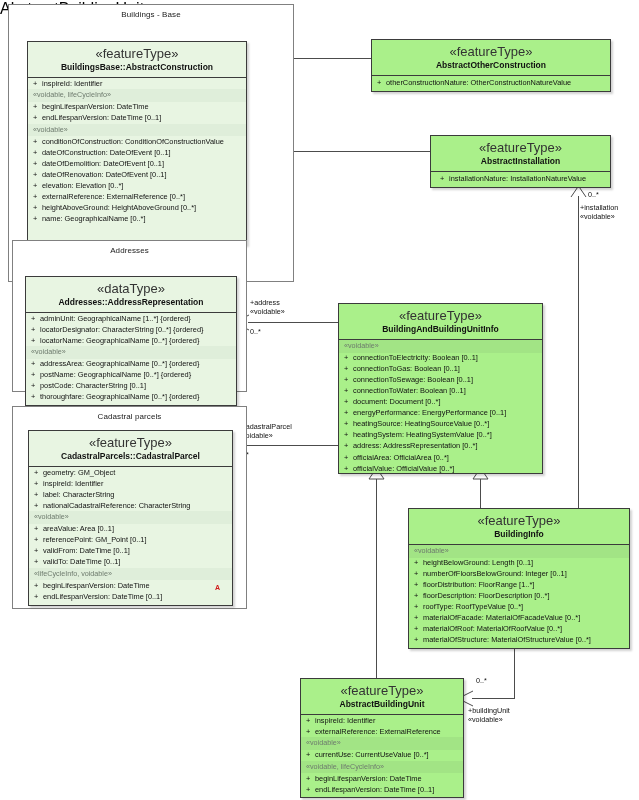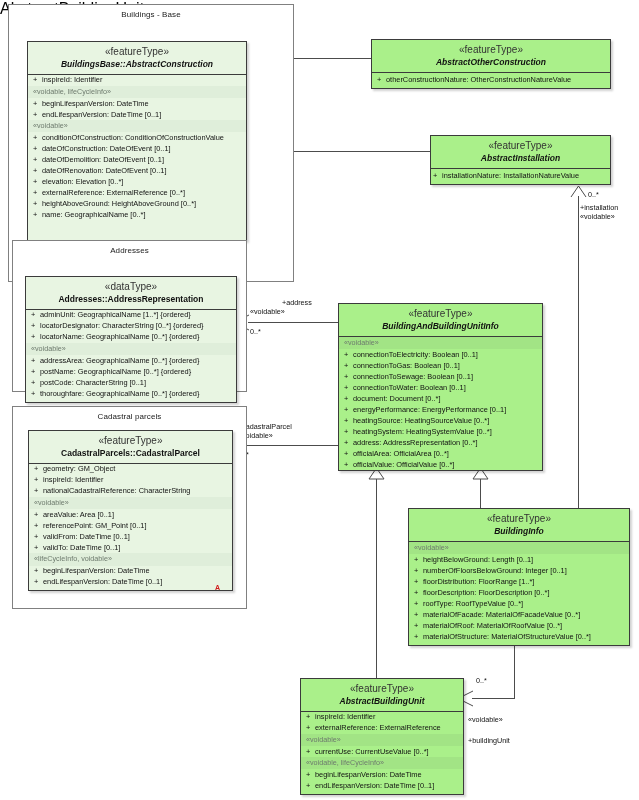--- a/index.html
+++ b/index.html
@@ -52,27 +52,26 @@
     box-sizing: border-box;
     padding: 4px 3px 5px 3px;
     text-align: center;
     border-bottom: 1px solid #3b3b3b;
     line-height: 1.18;
   }
   .cls.light  .cls-head { background: #e8f5e2; }
   .cls.bright .cls-head { background: #aaf08a; }
 
   .stereo {
-    font-size: 10px;
+    font-size: 13px;
     color: #333333;
     display: block;
   }
   .cls-name {
     font-size: 8.5px;
-    font-style: italic;
     font-weight: bold;
     color: #111111;
     display: block;
     margin-top: 1px;
   }
   .cls-name.upright { font-style: normal; }
 
   .cls-body { padding: 0; }
 
   .grp {
@@ -147,21 +146,21 @@
   </svg>
   <div class="lbl" style="left:588px; top:190px;">0..*</div>
   <div class="lbl" style="left:580px; top:203px;">+installation</div>
   <div class="lbl" style="left:580px; top:212px;">«voidable»</div>
 
   
   <div class="ln h" style="left:248px; top:322px; width:90px;"></div>
   <svg class="arrow" style="left:234px; top:315px; width:15px; height:15px;">
     <polyline points="15,0 0,7.5 15,15" fill="none" stroke="#4c4c4c" stroke-width="1"></polyline>
   </svg>
-  <div class="lbl" style="left:250px; top:298px;margin-left:32px;">+address</div>
+  <div class="lbl" style="left:250px; top:298px;">+address</div>
   <div class="lbl" style="left:250px; top:307px;">«voidable»</div>
   <div class="lbl" style="left:250px; top:327px;">0..*</div>
 
   
   <div class="ln h" style="left:246px; top:445px; width:92px;"></div>
   <svg class="arrow" style="left:232px; top:438px; width:15px; height:15px;">
     <polyline points="15,0 0,7.5 15,15" fill="none" stroke="#4c4c4c" stroke-width="1"></polyline>
   </svg>
   <div class="lbl" style="left:238px; top:422px;">+cadastralParcel</div>
   <div class="lbl" style="left:238px; top:431px;">«voidable»</div>
@@ -179,21 +178,21 @@
     <polygon points="7.5,0 0,11 15,11" fill="#ffffff" stroke="#4c4c4c" stroke-width="1"></polygon>
   </svg>
 
    AbstractBuildingUnit --&gt;
   <div class="ln v" style="left:514px; top:645px; height:53px;"></div>
   <div class="ln h" style="left:472px; top:698px; width:43px;"></div>
   <svg class="arrow" style="left:458px; top:691px; width:15px; height:15px;">
     <polyline points="15,0 0,7.5 15,15" fill="none" stroke="#4c4c4c" stroke-width="1"></polyline>
   </svg>
   <div class="lbl" style="left:476px; top:676px;">0..*</div>
-  <div class="lbl" style="left:468px; top:736px;">+buildingUnit</div>
+  <div class="lbl" style="left:468px; top:706px;">+buildingUnit</div>
   <div class="lbl" style="left:468px; top:715px;">«voidable»</div>
 
   
   <div class="pkg" style="left:8px; top:4px; width:286px; height:278px;">
     <div class="pkg-title">Buildings - Base</div>
   </div>
 
   
   <div class="cls light" style="left:27px; top:41px; width:220px;">
     <div class="cls-head">
@@ -228,21 +227,21 @@
     </div>
   </div>
 
   
   <div class="cls bright" style="left:430px; top:135px; width:181px;">
     <div class="cls-head">
       <span class="stereo">«featureType»</span>
       <span class="cls-name">AbstractInstallation</span>
     </div>
     <div class="cls-body">
-      <div class="attr" style="padding:2px 3px 3px 2px;"><span class="vis">+</span><span>installationNature:  InstallationNatureValue</span></div>
+      <div class="attr" style="padding:2px 3px 3px 9px;"><span class="vis">+</span><span>installationNature:  InstallationNatureValue</span></div>
     </div>
   </div>
 
   
   <div class="pkg" style="left:12px; top:240px; width:235px; height:152px;">
     <div class="pkg-title">Addresses</div>
   </div>
 
   
   <div class="cls light" style="left:25px; top:276px; width:212px;">
@@ -269,20 +268,21 @@
 
   
   <div class="cls light" style="left:28px; top:430px; width:205px;">
     <div class="cls-head">
       <span class="stereo">«featureType»</span>
       <span class="cls-name upright">CadastralParcels::CadastralParcel</span>
     </div>
     <div class="cls-body">
       <div class="attr"><span class="vis">+</span><span>geometry:  GM_Object</span></div>
       <div class="attr"><span class="vis">+</span><span>inspireId:  Identifier</span></div>
+      <div class="attr"><span class="vis">+</span><span>label:  CharacterString</span></div>
       <div class="attr"><span class="vis">+</span><span>nationalCadastralReference:  CharacterString</span></div>
       <div class="grp">«voidable»</div>
       <div class="attr"><span class="vis">+</span><span>areaValue:  Area [0..1]</span></div>
       <div class="attr"><span class="vis">+</span><span>referencePoint:  GM_Point [0..1]</span></div>
       <div class="attr"><span class="vis">+</span><span>validFrom:  DateTime [0..1]</span></div>
       <div class="attr"><span class="vis">+</span><span>validTo:  DateTime [0..1]</span></div>
       <div class="grp">«lifeCycleInfo, voidable»</div>
       <div class="attr"><span class="vis">+</span><span>beginLifespanVersion:  DateTime</span></div>
       <div class="attr" style="padding-bottom:3px;"><span class="vis">+</span><span>endLifespanVersion:  DateTime [0..1]</span></div>
     </div>

